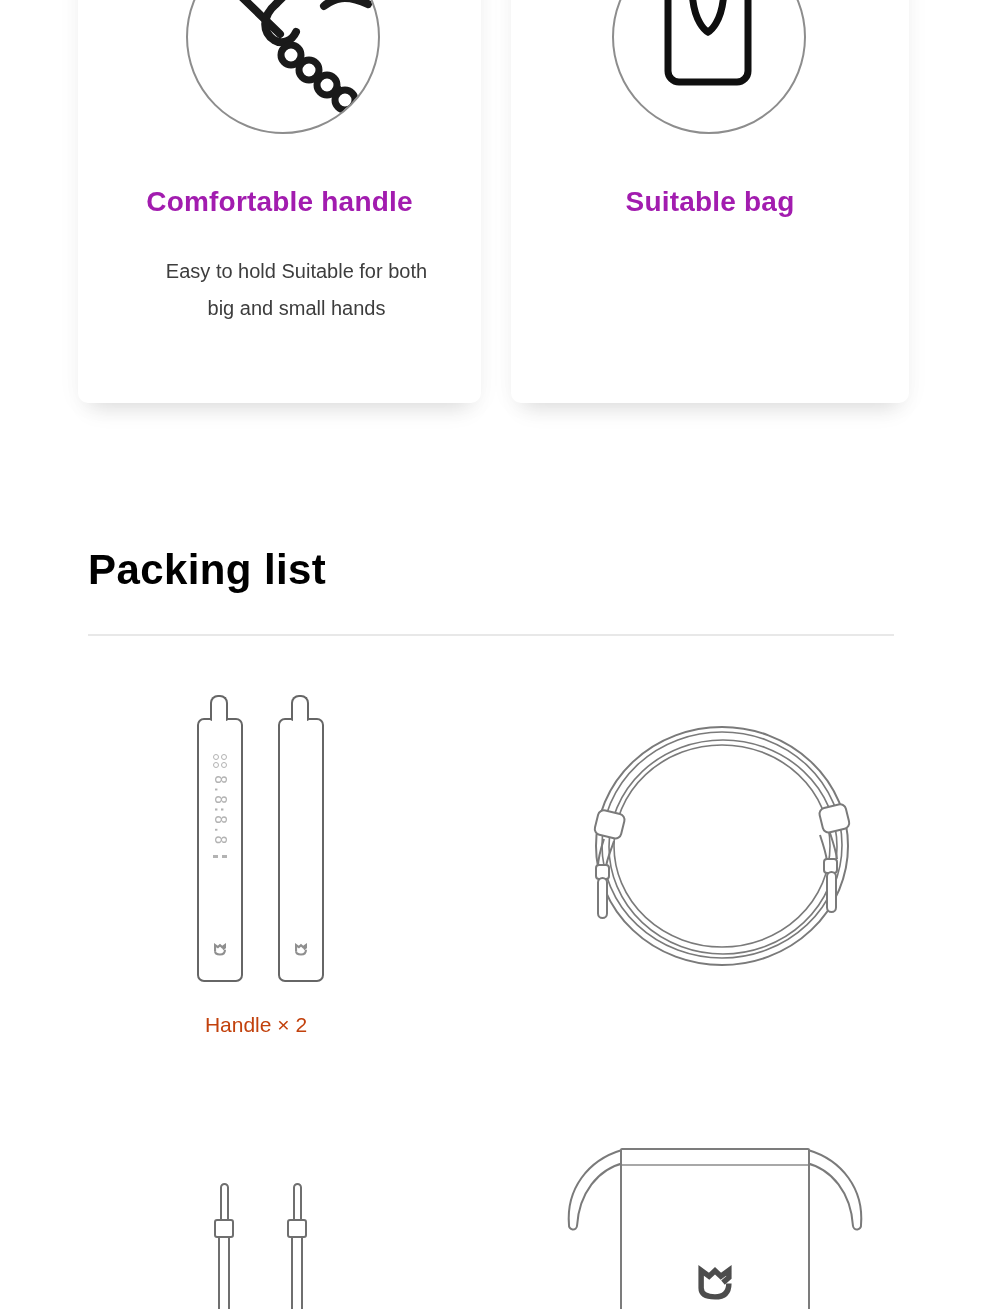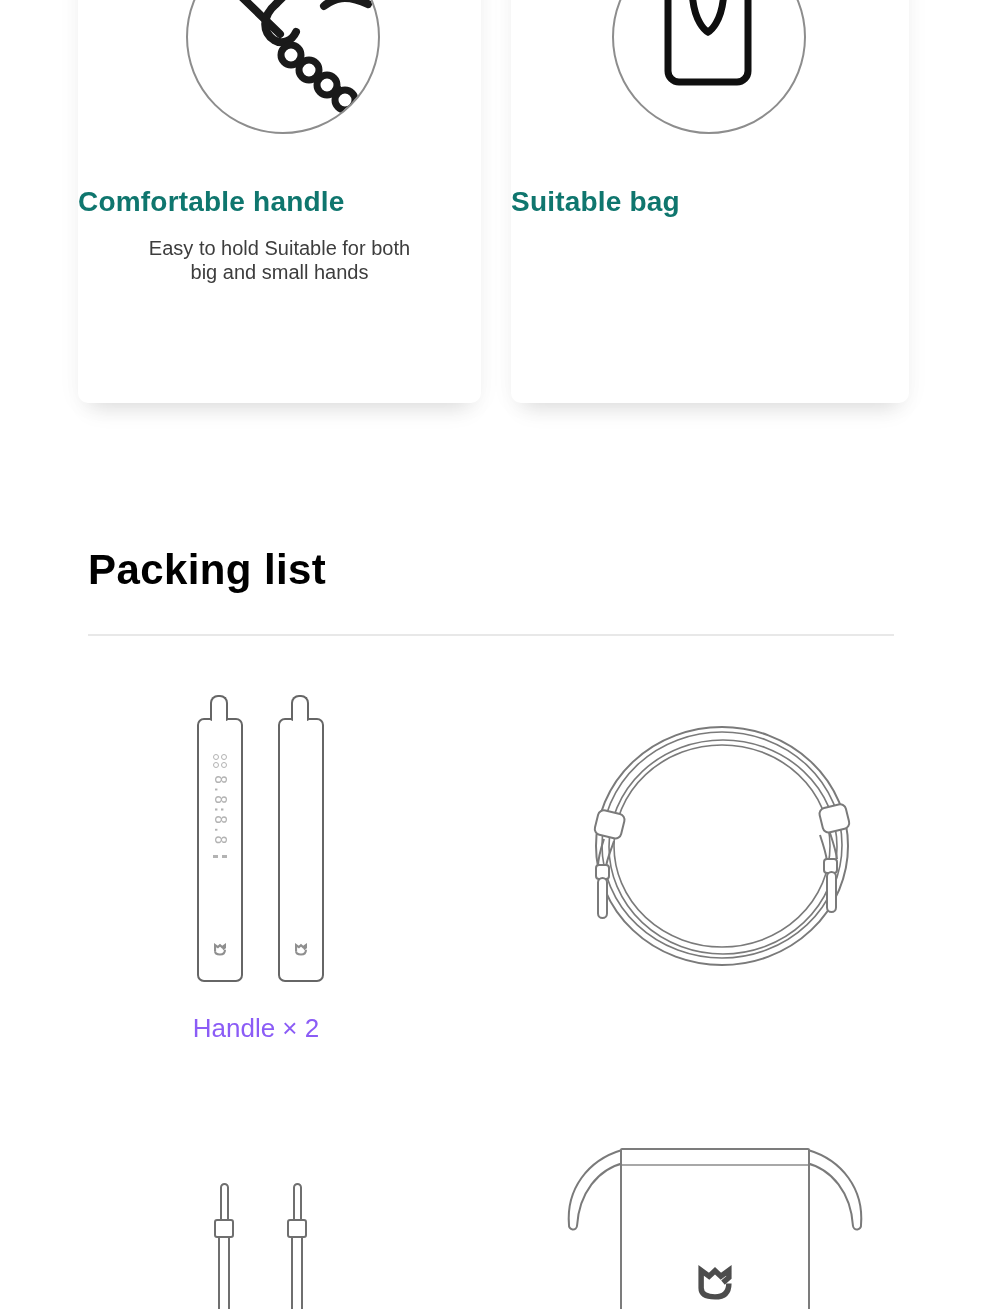--- a/index.html
+++ b/index.html
@@ -9,24 +9,24 @@
   
   .card{position:absolute;top:-80px;height:483px;background:#ffffff;border-radius:10px;
         box-shadow:0 16px 22px -12px rgba(0,0,0,.13),0 2px 26px rgba(0,0,0,.04);}
   .card-left{left:78px;width:403px;}
   .card-right{left:511px;width:398px;}
   .icon-circle{position:absolute;top:20px;width:190px;height:190px;border:2px solid #8d8d8d;
         border-radius:50%;background:#fff;overflow:hidden;}
   .card-left .icon-circle{left:108px;}
   .card-right .icon-circle{left:101px;}
   .icon-circle svg{position:absolute;left:0;top:0;}
-  .feature-title{position:absolute;top:266px;left:0;width:100%;margin:0;
-        font-size:28px;font-weight:600;color:#0f766e;letter-spacing:.2px;}
+  .feature-title{position:absolute;top:266px;left:0;width:100%;margin:0;text-align:center;
+        font-size:28px;font-weight:600;color:#a21caf;letter-spacing:.2px;}
   .feature-desc{position:absolute;top:316px;left:50%;transform:translateX(-50%);width:280px;
-        margin:0;text-align:center;font-size:20px;line-height:24px;color:#3d3d3d;}
+        margin:17px;text-align:center;font-size:20px;line-height:37px;color:#3d3d3d;}
 
   
   .packing-title{position:absolute;left:88px;top:546px;margin:0;font-size:42px;font-weight:700;
         color:#000000;letter-spacing:.4px;}
   .divider{position:absolute;left:88px;top:634px;width:806px;height:2px;background:#e8e8e8;}
 
   
   .handle{position:absolute;top:718px;width:46px;height:264px;border:2px solid #666;
         border-radius:7px;background:#fff;box-sizing:border-box;}
   .handle-a{left:197px;}
@@ -36,21 +36,21 @@
   .led{position:absolute;left:0;top:34px;width:42px;display:flex;flex-direction:column;align-items:center;}
   .led-icons{display:grid;grid-template-columns:6px 6px;gap:2px;margin-bottom:5px;}
   .led-icons i{width:6px;height:6px;border:1.4px solid #b3b3b3;border-radius:50%;box-sizing:border-box;}
   .led-digits{position:relative;width:20px;height:72px;}
   .led-digits span{position:absolute;left:19px;top:2px;transform:rotate(90deg);transform-origin:0 0;
         font-family:"DejaVu Sans Mono",monospace;font-size:15px;color:#b3b3b3;letter-spacing:1px;white-space:nowrap;}
   .led-dashes{display:flex;gap:4px;margin-top:10px;}
   .led-dashes i{width:5px;height:3px;background:#b3b3b3;}
   .handle-logo{position:absolute;left:50%;transform:translateX(-50%);top:222px;}
 
-  .caption{position:absolute;margin:0;width:300px;text-align:center;font-size:26px;color:#8b5cf6;}
+  .caption{position:absolute;margin:0;width:300px;text-align:center;font-size:21px;color:#c2410c;}
   .caption-1{left:106px;top:1013px;}
   .caption-2{left:572px;top:1013px;}
 
   .rope-svg{position:absolute;left:574px;top:699px;}
 
   
   .shortrope{position:absolute;top:1183px;width:28px;display:flex;flex-direction:column;align-items:center;}
   .shortrope-a{left:210px;}
   .shortrope-b{left:283px;}
   .pin{width:9px;height:38px;border:2px solid #6f6f6f;border-radius:5px 5px 2px 2px;background:#fff;box-sizing:border-box;}

